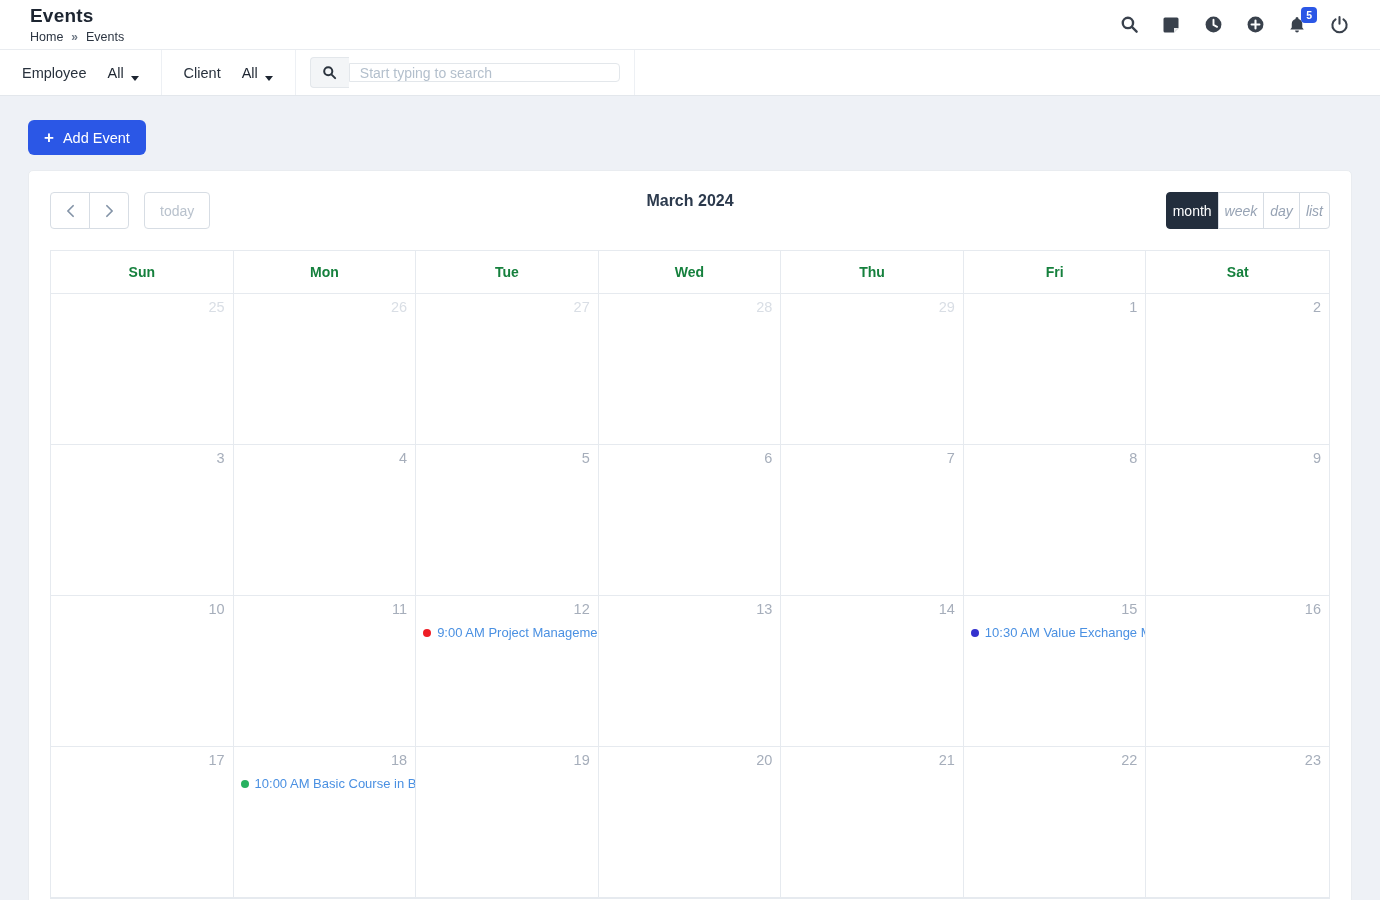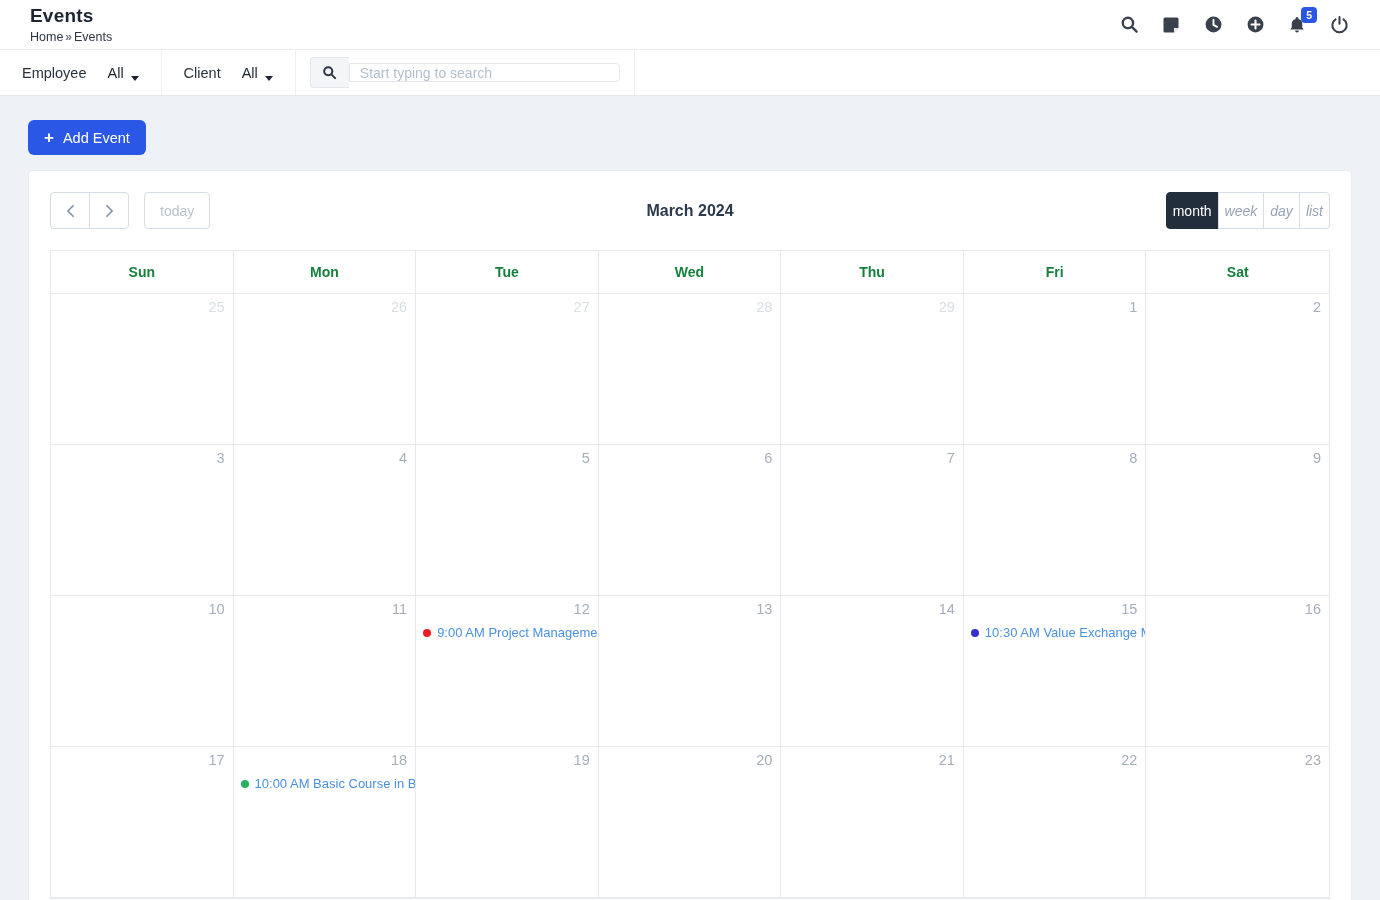--- a/index.html
+++ b/index.html
@@ -3,21 +3,21 @@
 <meta charset="utf-8">
 <style>
   * { margin:0; padding:0; box-sizing:border-box; }
   html,body { width:1380px; height:900px; overflow:hidden; }
   body { font-family:"Liberation Sans", sans-serif; background:#eef1f6; color:#28313d; }
 
   
   .navbar { height:50px; background:#fff; border-bottom:1px solid #e9ecf0;
             display:flex; align-items:center; justify-content:space-between; padding:0 20px 0 30px; }
   .page-head .title { font-size:19px; font-weight:700; color:#1d2531; letter-spacing:.2px; }
-  .page-head .crumbs { margin-top:3px; font-size:12.5px; color:#2c3542; display:flex; gap:2px; align-items:center; }
+  .page-head .crumbs { margin-top:3px; font-size:12.5px; color:#2c3542; display:flex; gap:8px; align-items:center; }
   .crumbs .sep { color:#6d7784; font-weight:700; font-size:12px; }
   .nav-icons { display:flex; align-items:center; gap:20px; padding-right:10px; }
   .nav-icon { width:22px; height:22px; display:flex; align-items:center; justify-content:center;
               position:relative; cursor:pointer; color:#39414c; }
   .nav-icon svg { display:block; }
   .badge { position:absolute; top:-7px; right:-9px; background:#2b57e6; color:#fff;
            font-size:10.5px; font-weight:700; line-height:1; padding:3px 5px; border-radius:4px; }
 
   
   .filterbar { height:46px; background:#fff; border-bottom:1px solid #e3e7ec; display:flex; align-items:stretch; }
@@ -35,21 +35,21 @@
 
   
   .content { padding:24px 28px; }
   .btn-add { display:inline-flex; align-items:center; gap:9px; background:#2b57e6; color:#fff; border:none;
              border-radius:6px; padding:0 16px; height:35px; font-size:14.5px; font-family:inherit; cursor:pointer; }
   .btn-add .plus { font-size:17px; font-weight:700; line-height:1; margin-top:-1px; }
 
   .card { margin-top:15px; background:#fff; border:1px solid #e9ecf0; border-radius:5px; padding:21px; height:780px; }
 
   
-  .cal-toolbar { position:relative; display:flex; align-items:center; justify-content:space-between;
+  .cal-toolbar { position:relative; display:flex; justify-content:space-between;
                  height:37px; margin-bottom:21px; }
   .cal-title { position:absolute; left:50%; transform:translateX(-50%); font-size:16px; font-weight:700; color:#2c3a4d; }
   .btn-group { display:inline-flex; }
   .cbtn { height:37px; background:#fff; border:1px solid #d7dde4; color:#8d9aaa; font-size:14px;
           font-family:inherit; cursor:pointer; display:inline-flex; align-items:center; justify-content:center; }
   .btn-group .cbtn + .cbtn { margin-left:-1px;font-style:italic; }
   .btn-group .cbtn:first-child { border-radius:4px 0 0 4px; }
   .btn-group .cbtn:last-child { border-radius:0 4px 4px 0; }
   .nav-btn { width:40px; color:#8393a7; }
   .btn-today { margin-left:15px; padding:0 15px; border-radius:4px; color:#b9c2cd; cursor:default; }

